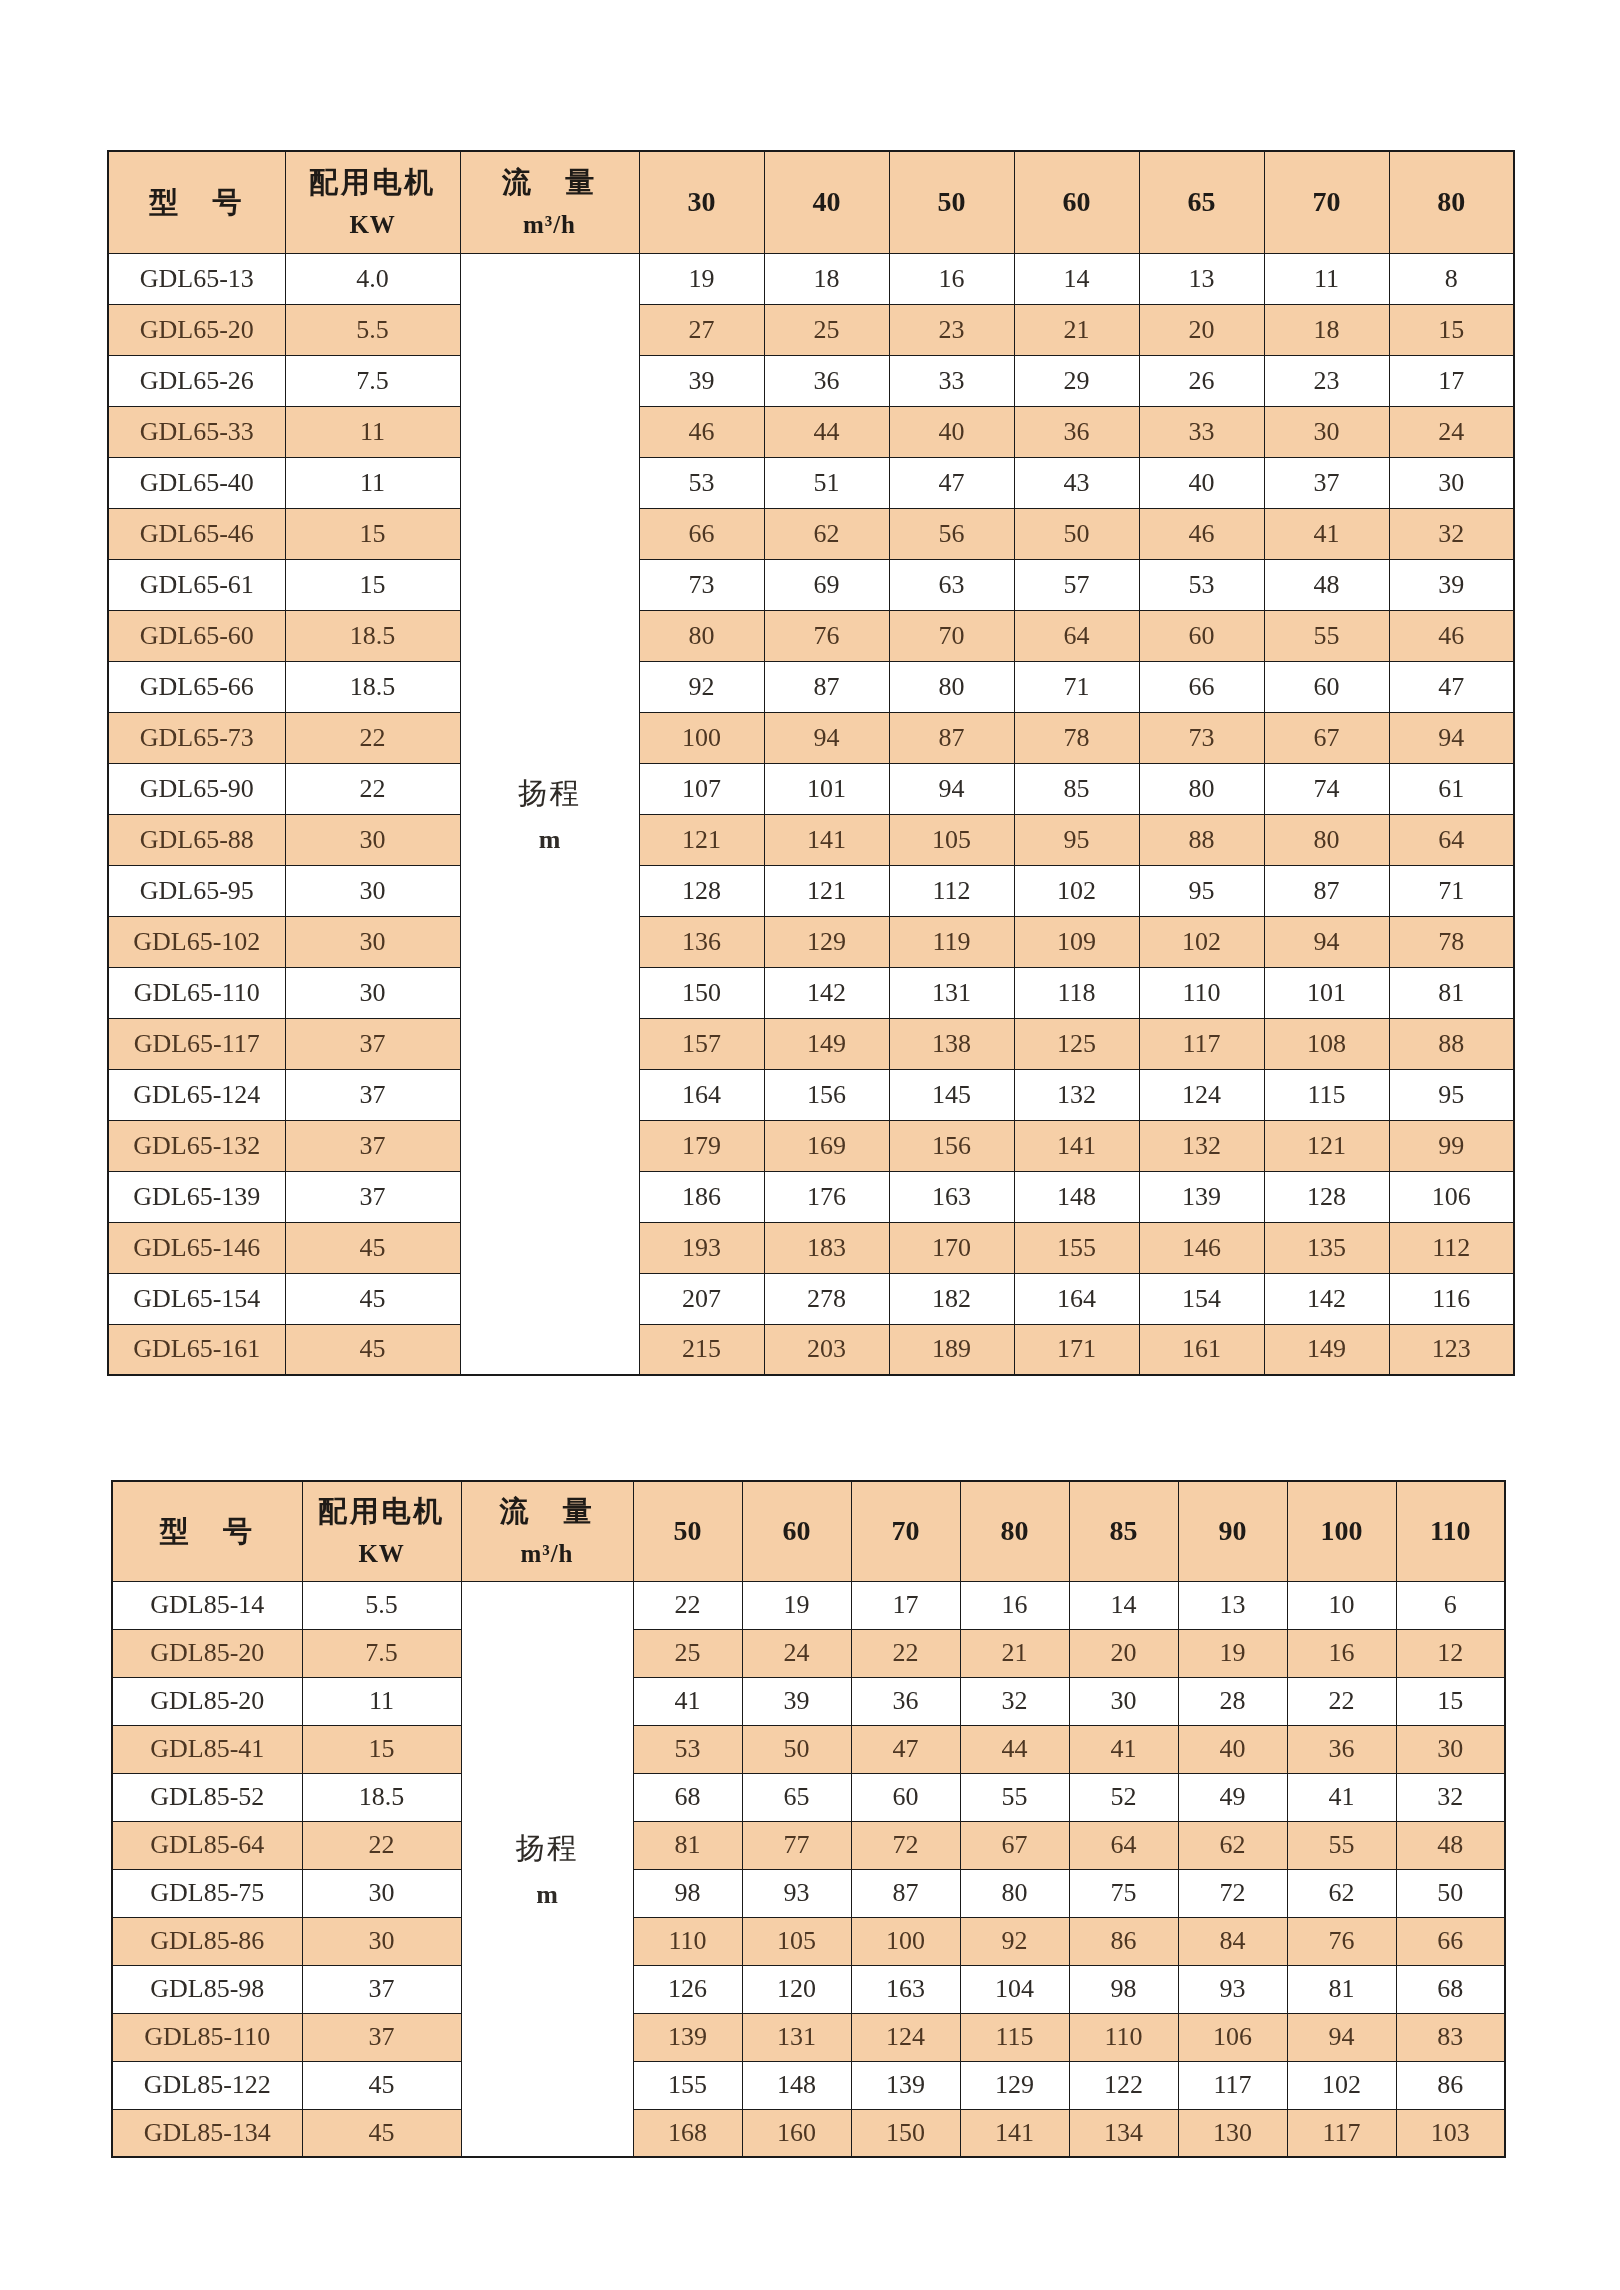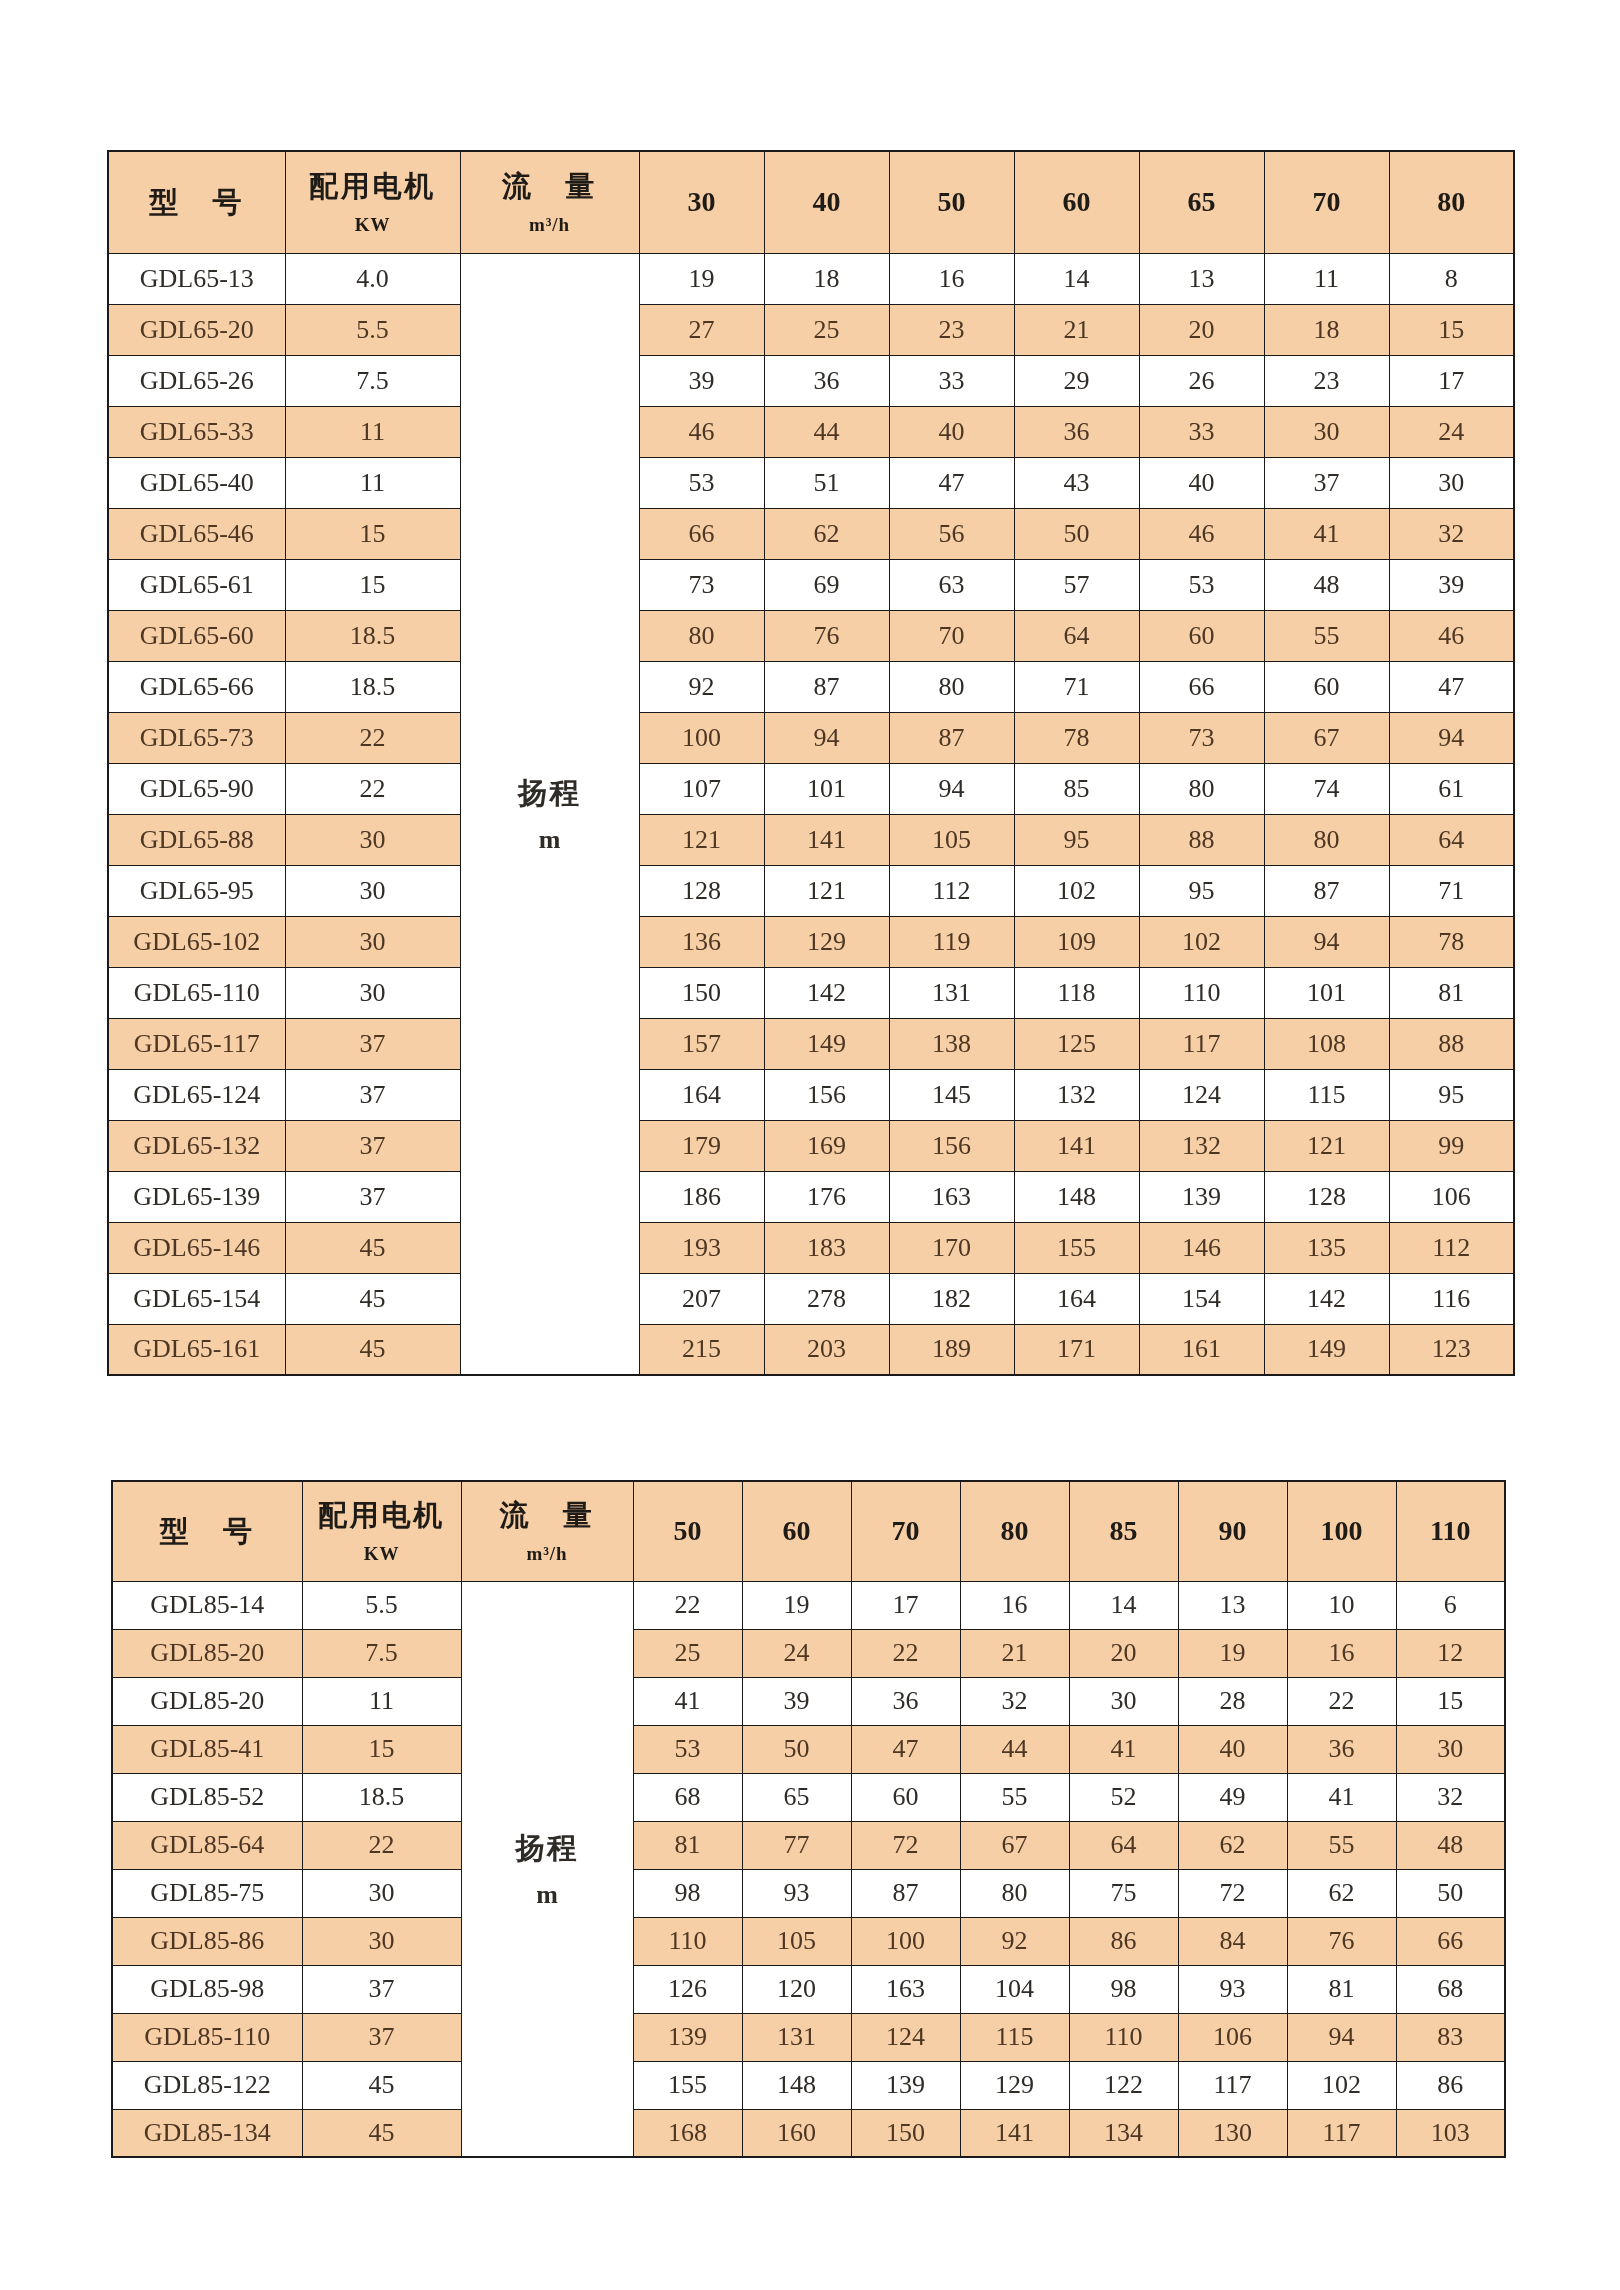--- a/index.html
+++ b/index.html
@@ -38,37 +38,37 @@
   .t2 col.col-data{width:109px;}
   .t2 thead tr{height:100px;}
   .t2 tbody tr{height:48px;}
 
   thead th{
     background:#f6cfa7;
     font-weight:bold;
     color:#1f1b17;
   }
   .hline-cjk{font-size:29px;letter-spacing:2.7px;line-height:1.25;}
-  .hline-sub{font-size:19px;letter-spacing:0.9px;line-height:1.25;margin-top:9px;}
+  .hline-sub{font-size:25px;letter-spacing:0.9px;line-height:1.25;margin-top:9px;}
   th.num-h{font-size:28px;}
 
   tbody td{
     font-size:26px;
     background:#ffffff;
     color:#2f2b27;
   }
   tbody tr.stripe td{
     background:#f6cfa7;
     color:#4d3622;
   }
   td.head-cell{
     background:#ffffff;
     color:#2f2b27;
   }
-  .head-cell .l1{font-size:29.6px;font-weight:bold;letter-spacing:1.8px;}
+  .head-cell .l1{font-size:29.6px;font-weight:normal;letter-spacing:1.8px;}
   .head-cell .l2{font-size:26px;font-weight:bold;margin-top:10.7px;}
 </style>
 </head>
 <body>
 
 <table class="pump-table t1">
     <colgroup>
       <col class="col-model">
       <col class="col-kw">
       <col class="col-flow">

